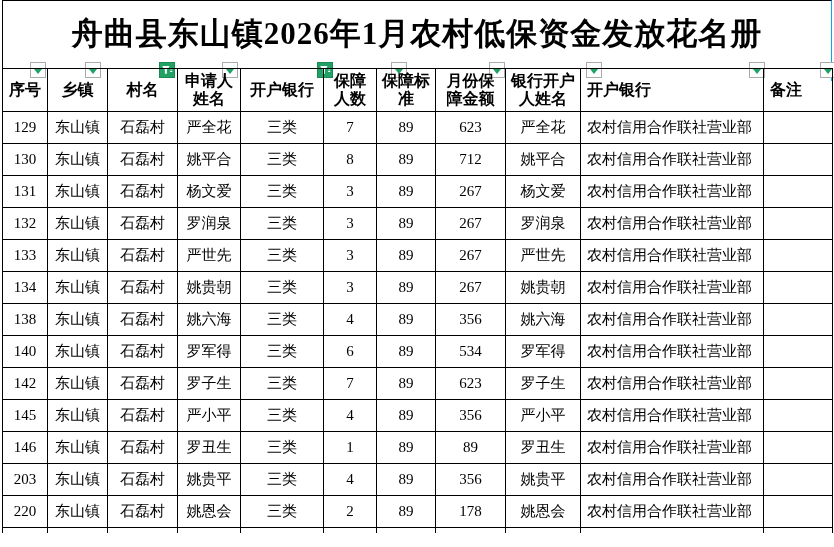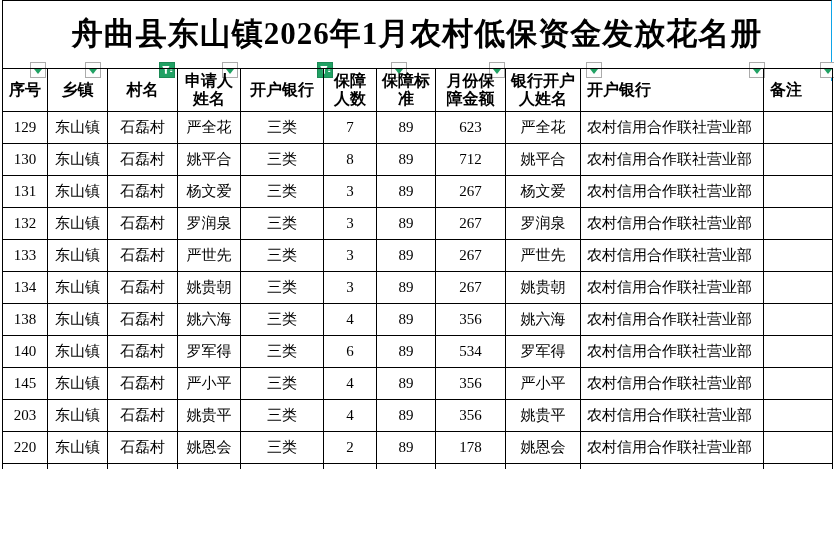--- a/index.html
+++ b/index.html
@@ -235,33 +235,59 @@
           <td>罗军得</td>
           <td>三类</td>
           <td>6</td>
           <td>89</td>
           <td>534</td>
           <td>罗军得</td>
           <td>农村信用合作联社营业部</td>
           <td></td>
         </tr>
         <tr>
+          <td>142</td>
+          <td>东山镇</td>
+          <td>石磊村</td>
+          <td>罗子生</td>
+          <td>三类</td>
+          <td>7</td>
+          <td>89</td>
+          <td>623</td>
+          <td>罗子生</td>
+          <td>农村信用合作联社营业部</td>
+          <td></td>
+        </tr>
+        <tr>
           <td>145</td>
           <td>东山镇</td>
           <td>石磊村</td>
           <td>严小平</td>
           <td>三类</td>
           <td>4</td>
           <td>89</td>
           <td>356</td>
           <td>严小平</td>
           <td>农村信用合作联社营业部</td>
           <td></td>
         </tr>
         <tr>
+          <td>146</td>
+          <td>东山镇</td>
+          <td>石磊村</td>
+          <td>罗丑生</td>
+          <td>三类</td>
+          <td>1</td>
+          <td>89</td>
+          <td>89</td>
+          <td>罗丑生</td>
+          <td>农村信用合作联社营业部</td>
+          <td></td>
+        </tr>
+        <tr>
           <td>203</td>
           <td>东山镇</td>
           <td>石磊村</td>
           <td>姚贵平</td>
           <td>三类</td>
           <td>4</td>
           <td>89</td>
           <td>356</td>
           <td>姚贵平</td>
           <td>农村信用合作联社营业部</td>

